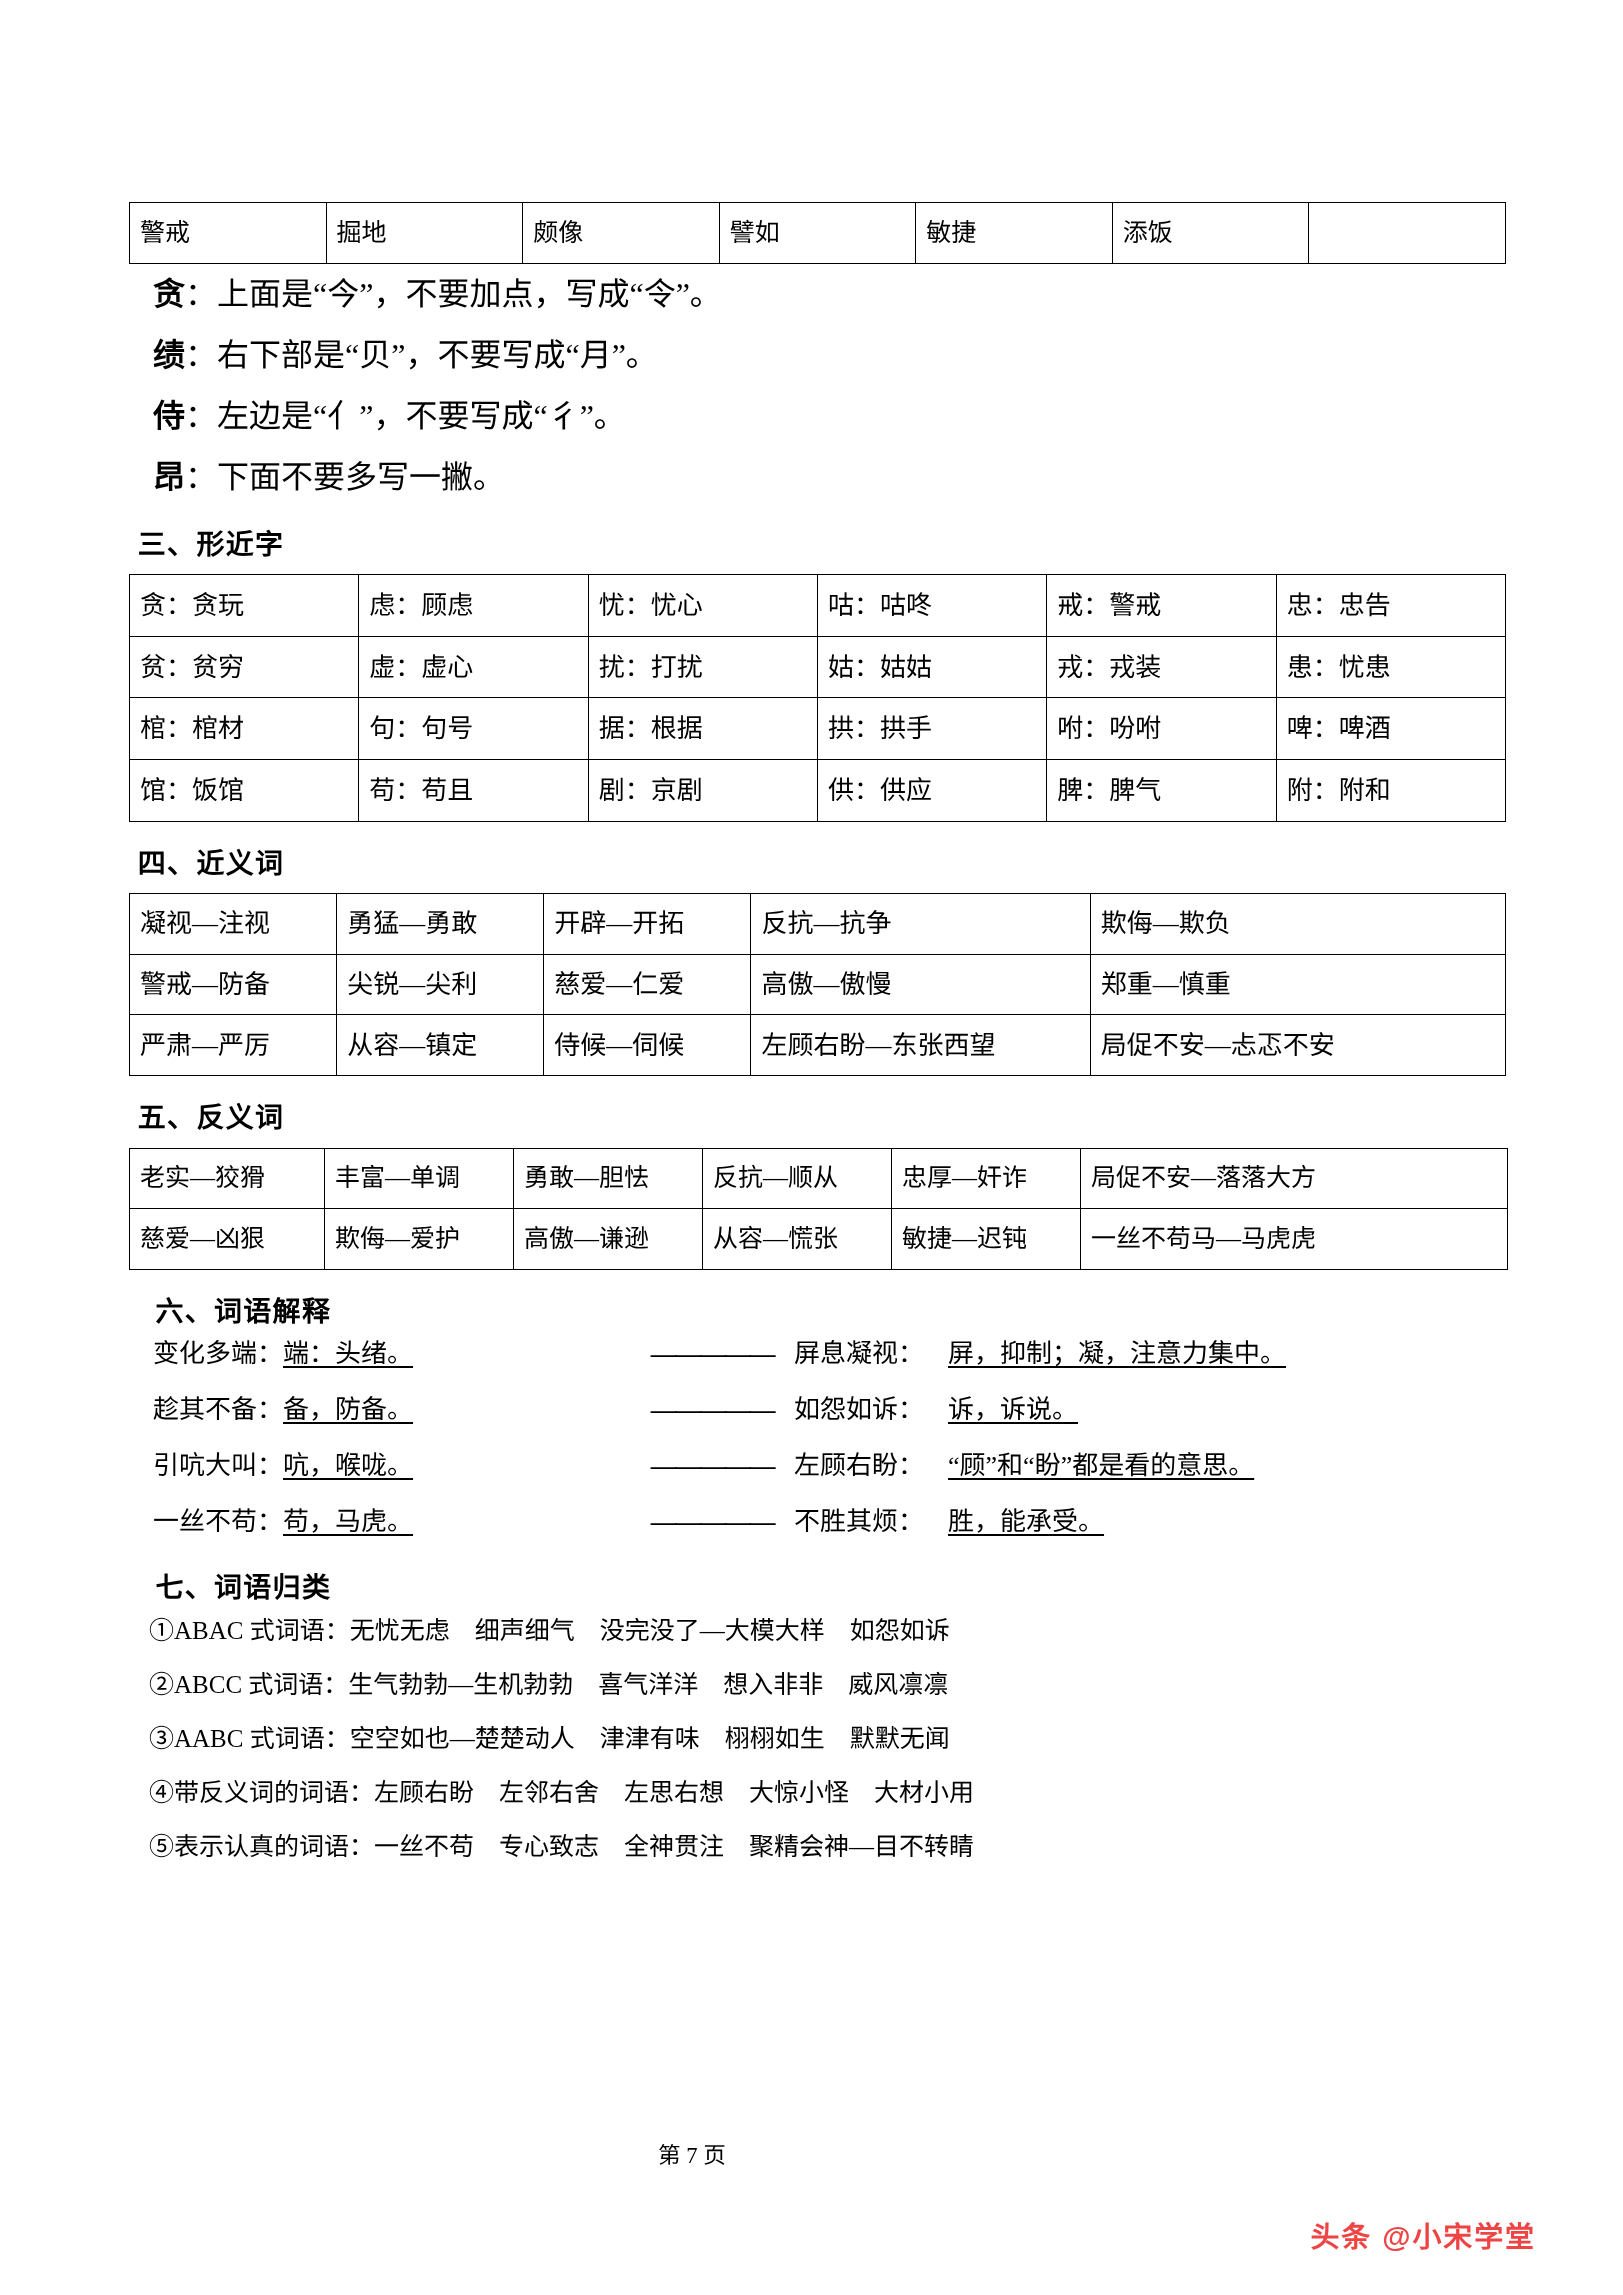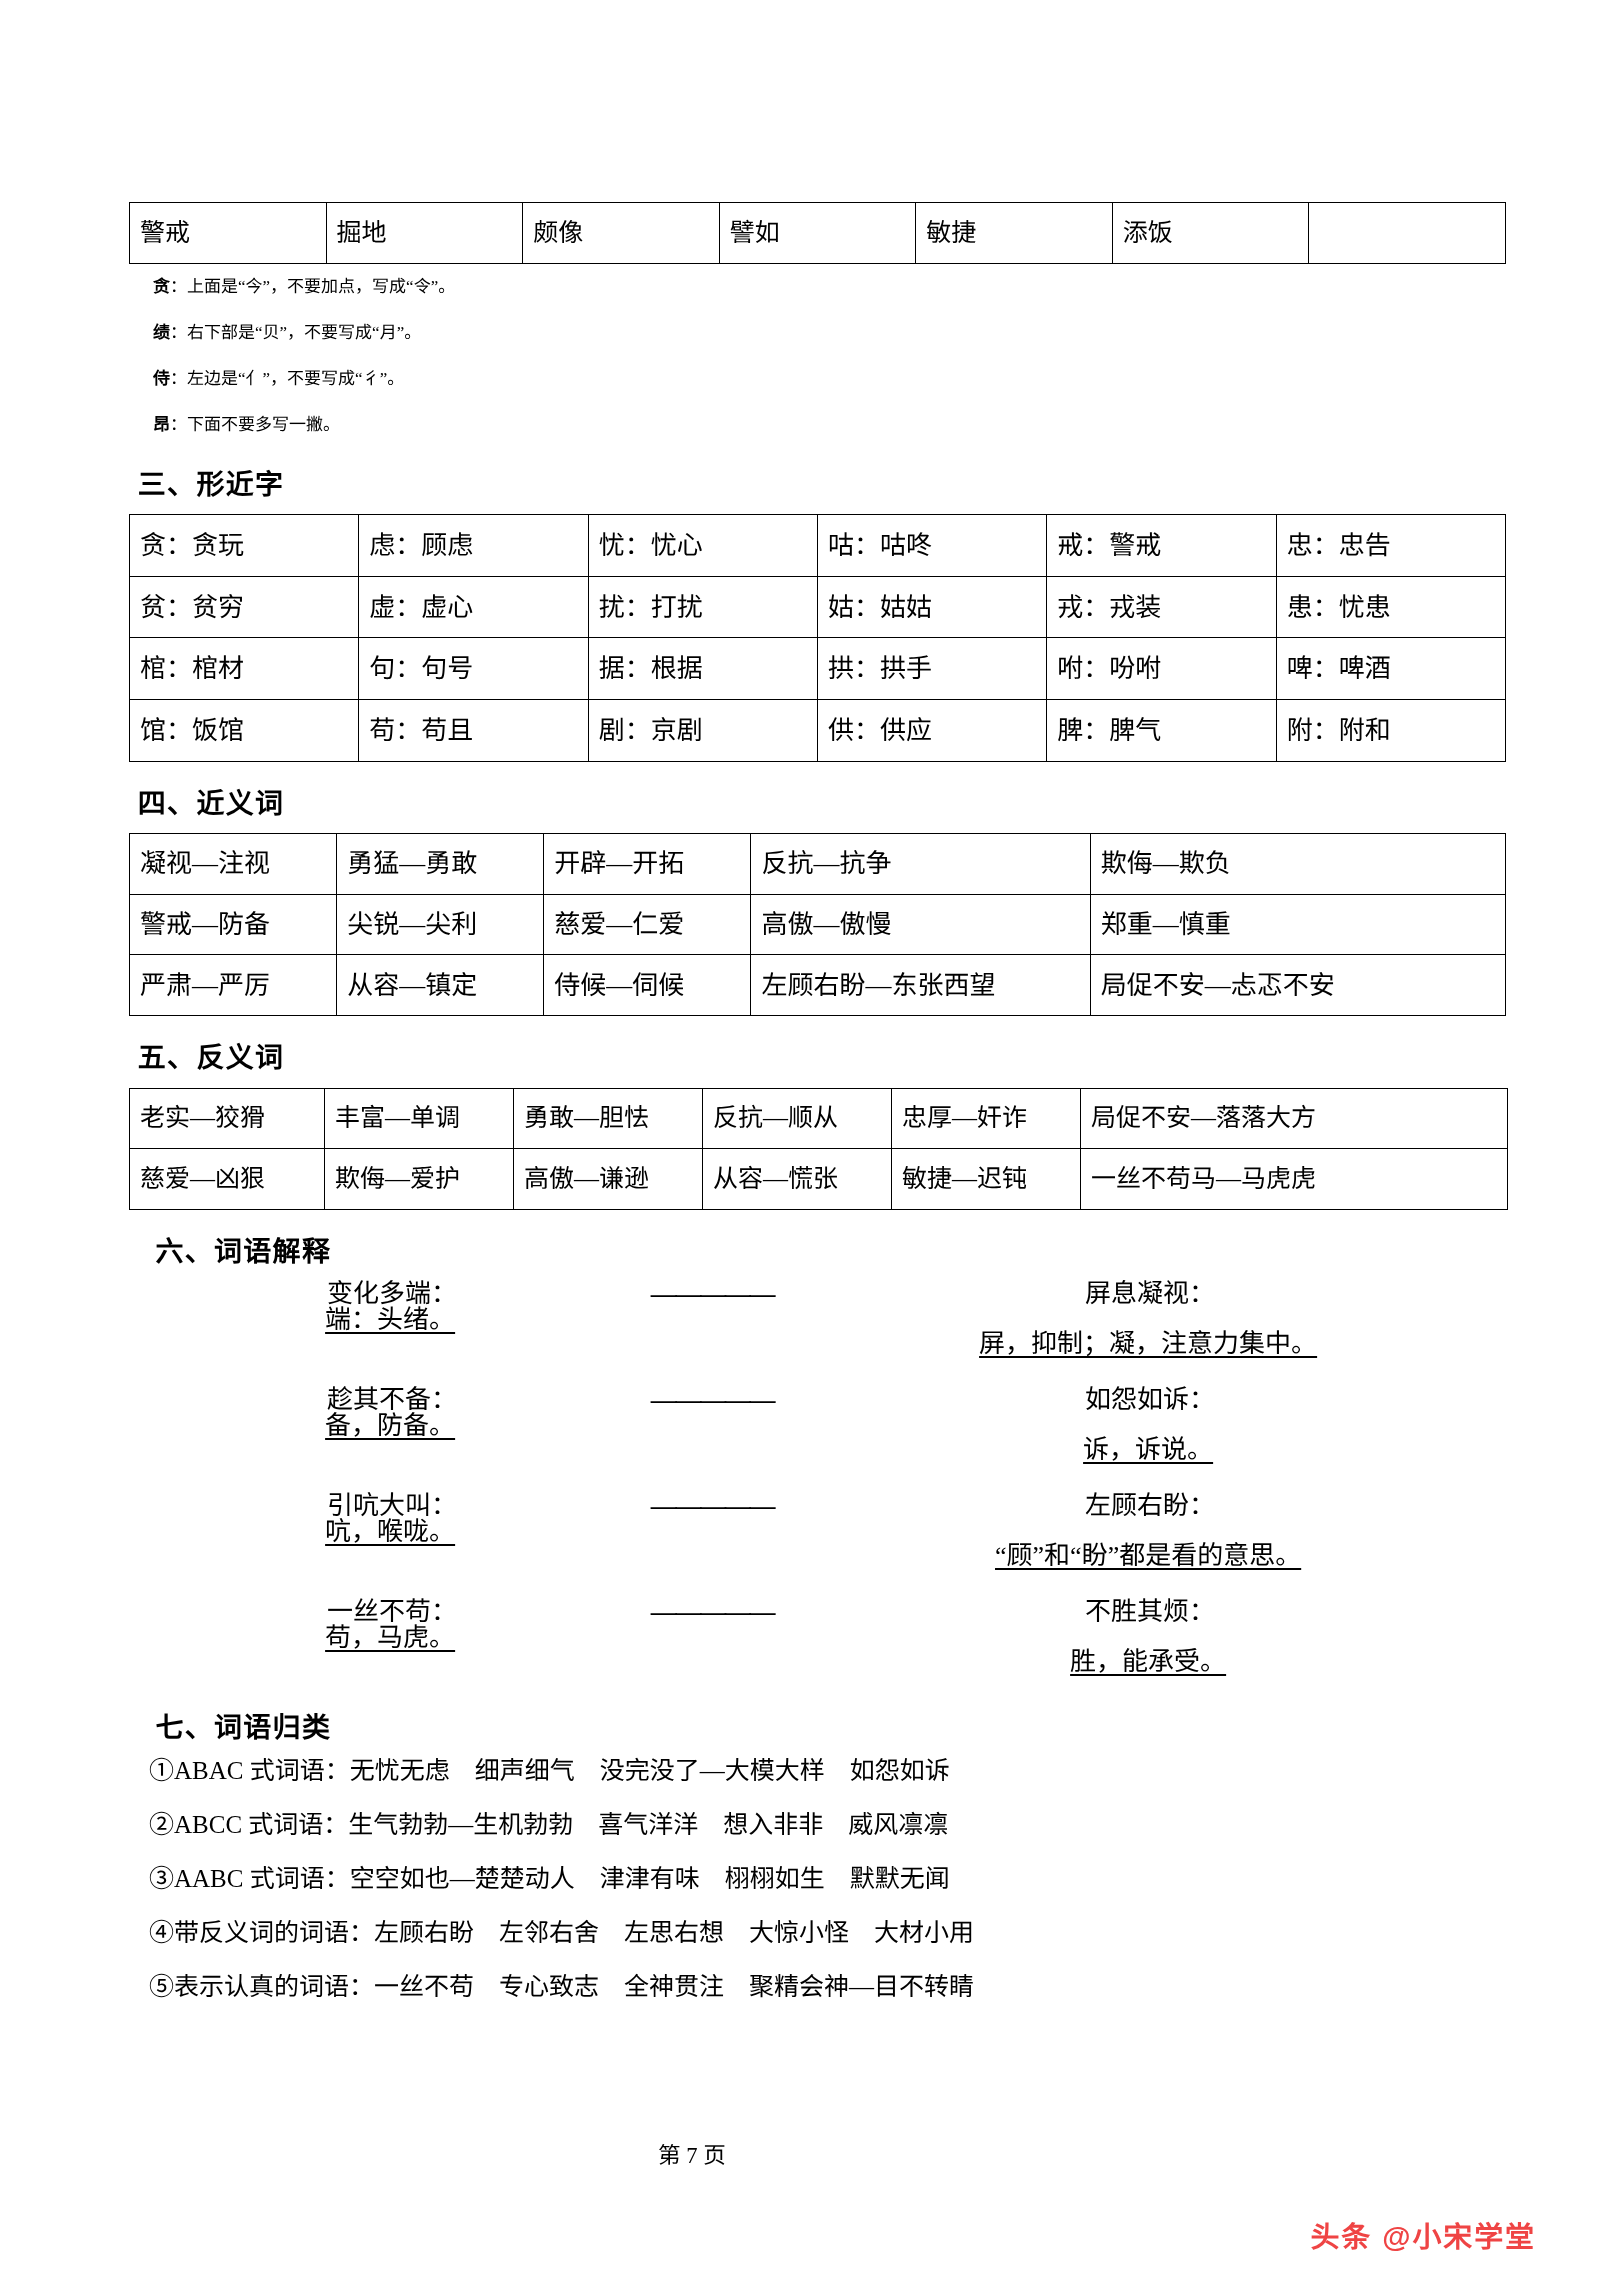--- a/index.html
+++ b/index.html
@@ -58,21 +58,21 @@
 
   
   table.jyc-table td { height: 47px; font-size: 26px; }
 
   
   table.fyc-table td { height: 47px; font-size: 25px; }
 
   
   .note-list { margin: 14px 0 0 0; padding: 0; }
   .note-line {
-    font-size: 17px;
+    font-size: 32px;
     line-height: 1.0;
     margin: 0 0 29px 0;
     padding-left: 24px;
     white-space: nowrap;
   }
   .note-line .hz { font-weight: bold; }
 
   
   .section-heading {
     font-size: 28px;
@@ -86,21 +86,21 @@
   
   .def-list { margin: 10px 0 0 0; padding-left: 24px; }
   .def-row {
     font-size: 26px;
     line-height: 1.0;
     margin: 0 0 30px 0;
     white-space: nowrap;
     display: flex;
     align-items: baseline;
   }
-  .def-item { display: inline-flex; align-items: center; flex-direction: column; }
+  .def-item { display: inline-flex; align-items: flex-end; }
   .def-term { font-weight: normal; }
   .def-gloss {
     font-weight: normal;
     text-decoration: underline;
     text-underline-offset: 3.8px;
     padding-right: 3.8px;
   }
   .def-dash {
     display: inline-block;
     font-weight: bold;

